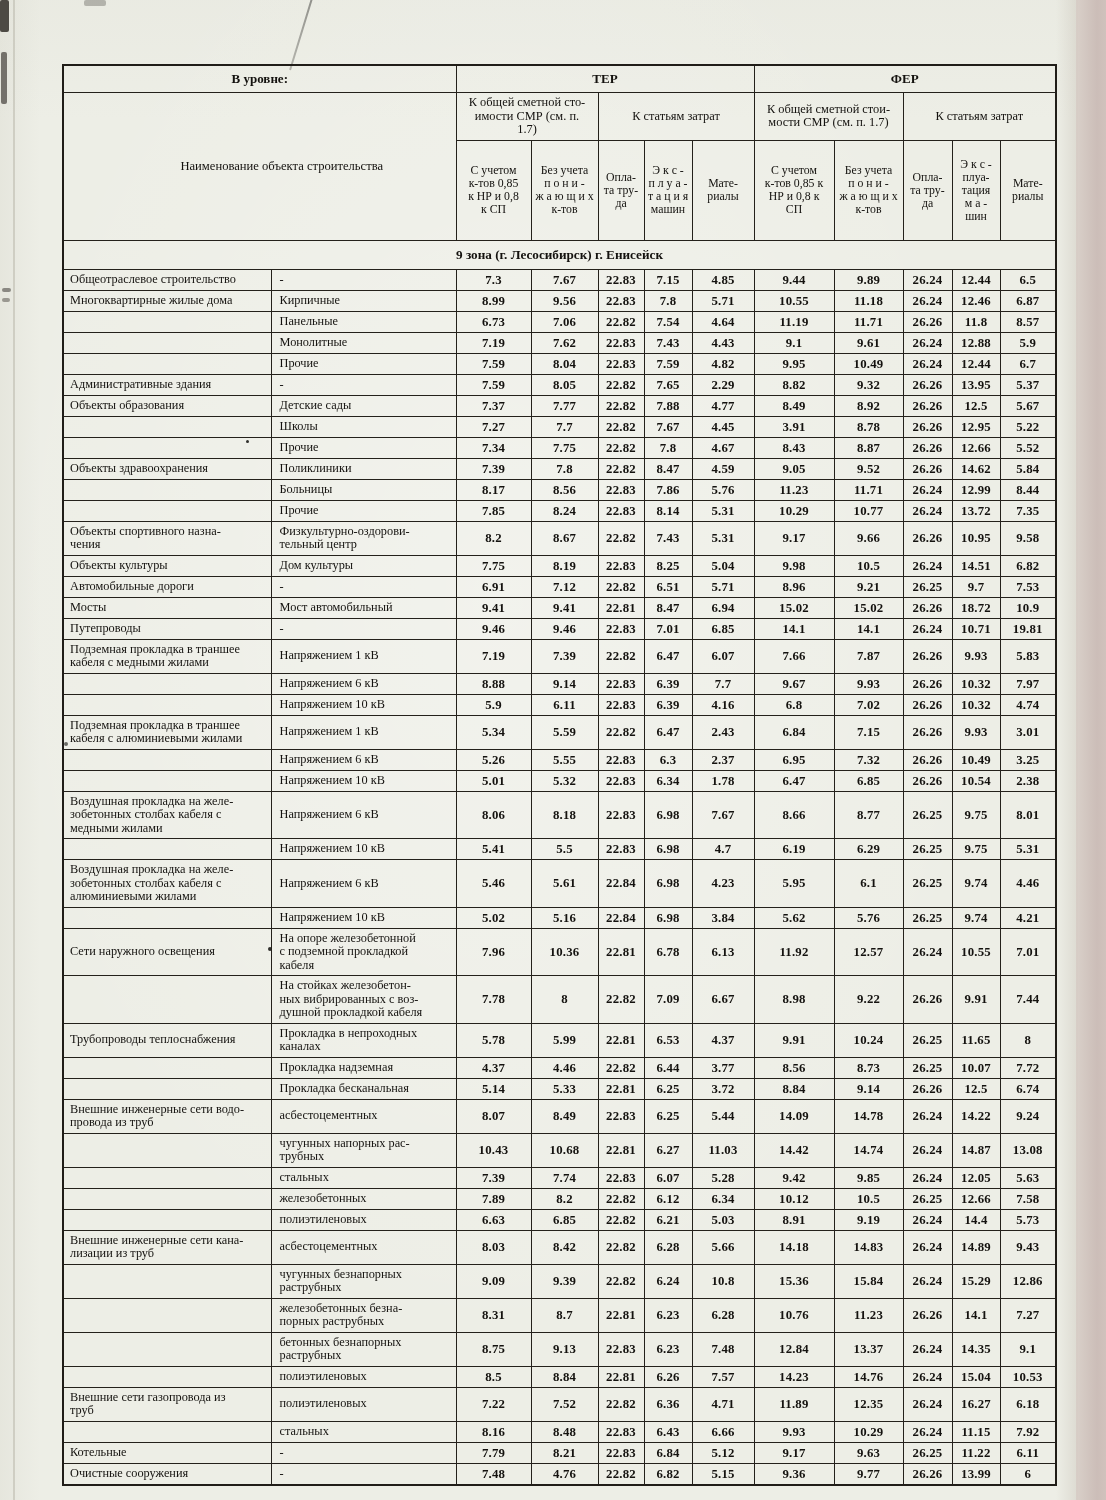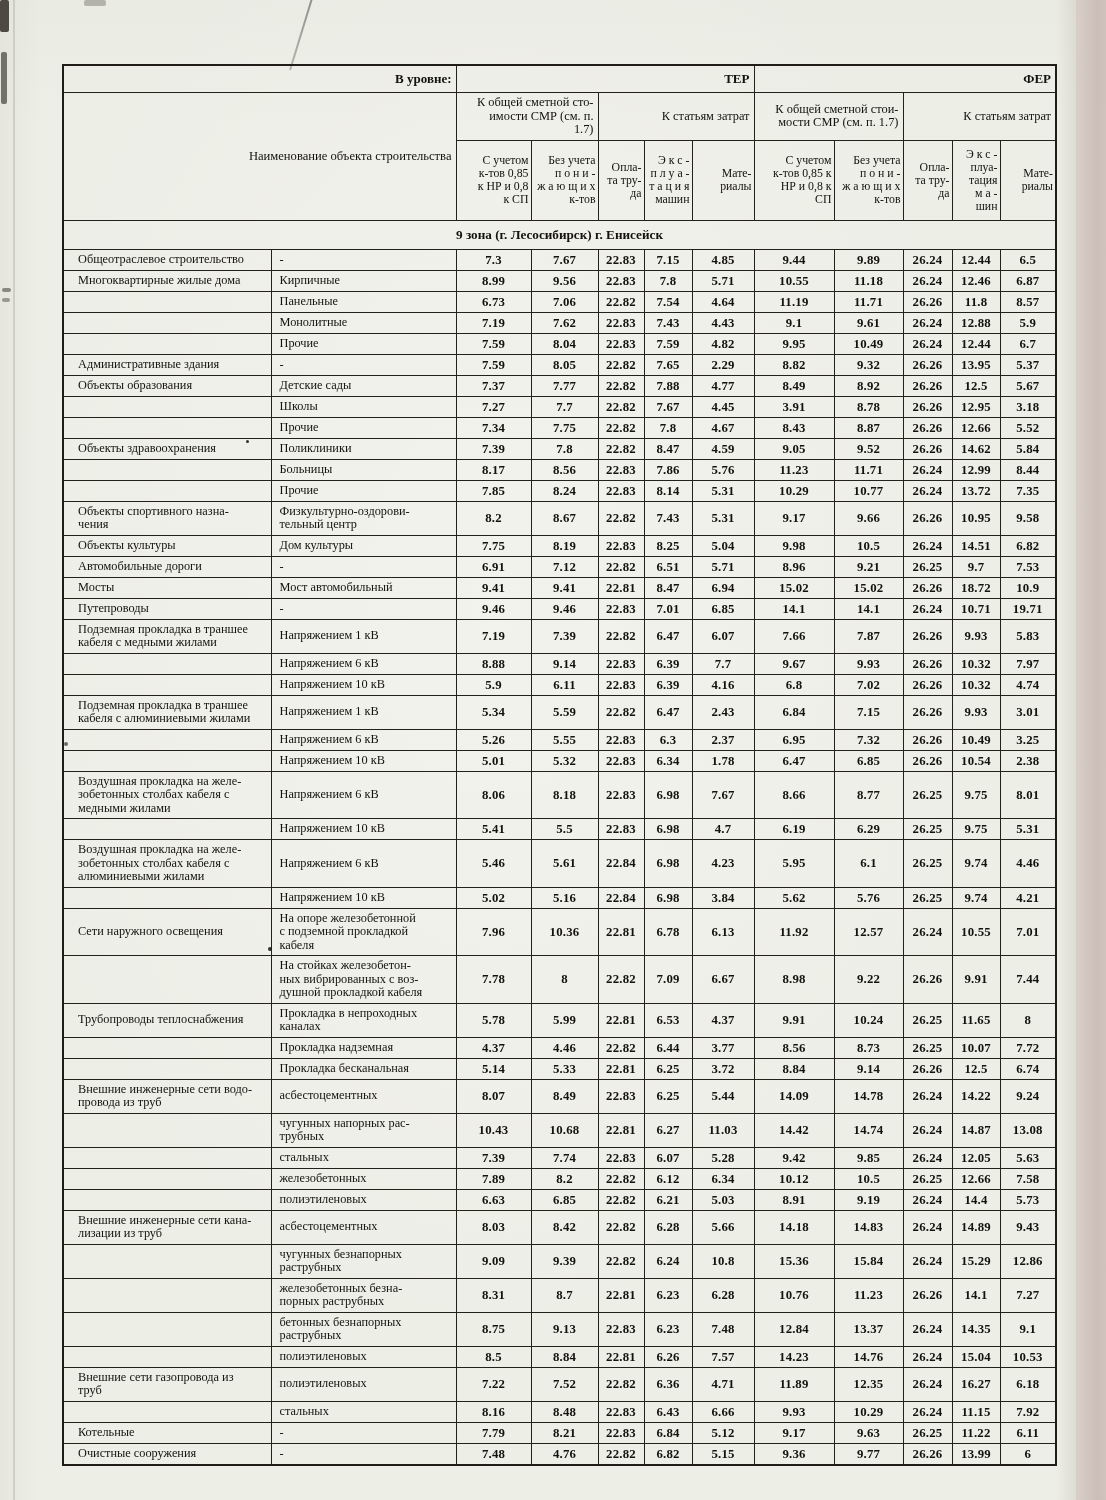--- a/index.html
+++ b/index.html
@@ -43,29 +43,29 @@
     border-collapse:collapse;table-layout:fixed;
     border:2.5px solid #201d18;
   }
   th,td{
     border:1.5px solid #24211b;
     padding:3px 4px;
     vertical-align:middle;
     white-space:pre-line;
     overflow:hidden;
   }
-  thead th{font-weight:400;text-align:right;font-size:12.4px;line-height:13.5px;}
+  thead th{font-weight:400;text-align:center;font-size:12.4px;line-height:13.5px;}
   tr.band-top th{font-weight:700;font-size:13px;height:20px;}
   th.name-head{font-size:12.6px;padding-left:48px;}
-  tr.band-detail th{font-size:11.8px;line-height:13px;padding:7px 2px;}
+  tr.band-detail th{font-size:11.8px;line-height:13px;padding:17px 2px;}
   td.zone{
     font-weight:700;font-size:13.2px;text-align:center;padding:6px 4px;
     border-left:none;border-right:none;
   }
-  td.cat{font-size:12.3px;line-height:13.5px;text-align:left;padding-left:14px;}
+  td.cat{font-size:12.3px;line-height:13.5px;text-align:left;padding-left:6px;}
   td.sub{font-size:12.3px;line-height:13.5px;text-align:left;padding-left:8px;}
   td.num{
     font-weight:700;font-size:12.8px;text-align:center;line-height:14px;
     font-family:"Liberation Serif","DejaVu Serif",serif;
     letter-spacing:0.2px;
   }
 </style>
 </head>
 <body>
 
@@ -259,21 +259,21 @@
         <td class="sub">Школы</td>
         <td class="num">7.27</td>
         <td class="num">7.7</td>
         <td class="num">22.82</td>
         <td class="num">7.67</td>
         <td class="num">4.45</td>
         <td class="num">3.91</td>
         <td class="num">8.78</td>
         <td class="num">26.26</td>
         <td class="num">12.95</td>
-        <td class="num">3.18</td>
+        <td class="num">5.22</td>
       </tr>
       <tr>
         <td class="cat"></td>
         <td class="sub">Прочие</td>
         <td class="num">7.34</td>
         <td class="num">7.75</td>
         <td class="num">22.82</td>
         <td class="num">7.8</td>
         <td class="num">4.67</td>
         <td class="num">8.43</td>
@@ -387,21 +387,21 @@
         <td class="sub">-</td>
         <td class="num">9.46</td>
         <td class="num">9.46</td>
         <td class="num">22.83</td>
         <td class="num">7.01</td>
         <td class="num">6.85</td>
         <td class="num">14.1</td>
         <td class="num">14.1</td>
         <td class="num">26.24</td>
         <td class="num">10.71</td>
-        <td class="num">19.71</td>
+        <td class="num">19.81</td>
       </tr>
       <tr>
         <td class="cat">Подземная прокладка в траншее
 кабеля с медными жилами</td>
         <td class="sub">Напряжением 1 кВ</td>
         <td class="num">7.19</td>
         <td class="num">7.39</td>
         <td class="num">22.82</td>
         <td class="num">6.47</td>
         <td class="num">6.07</td>

